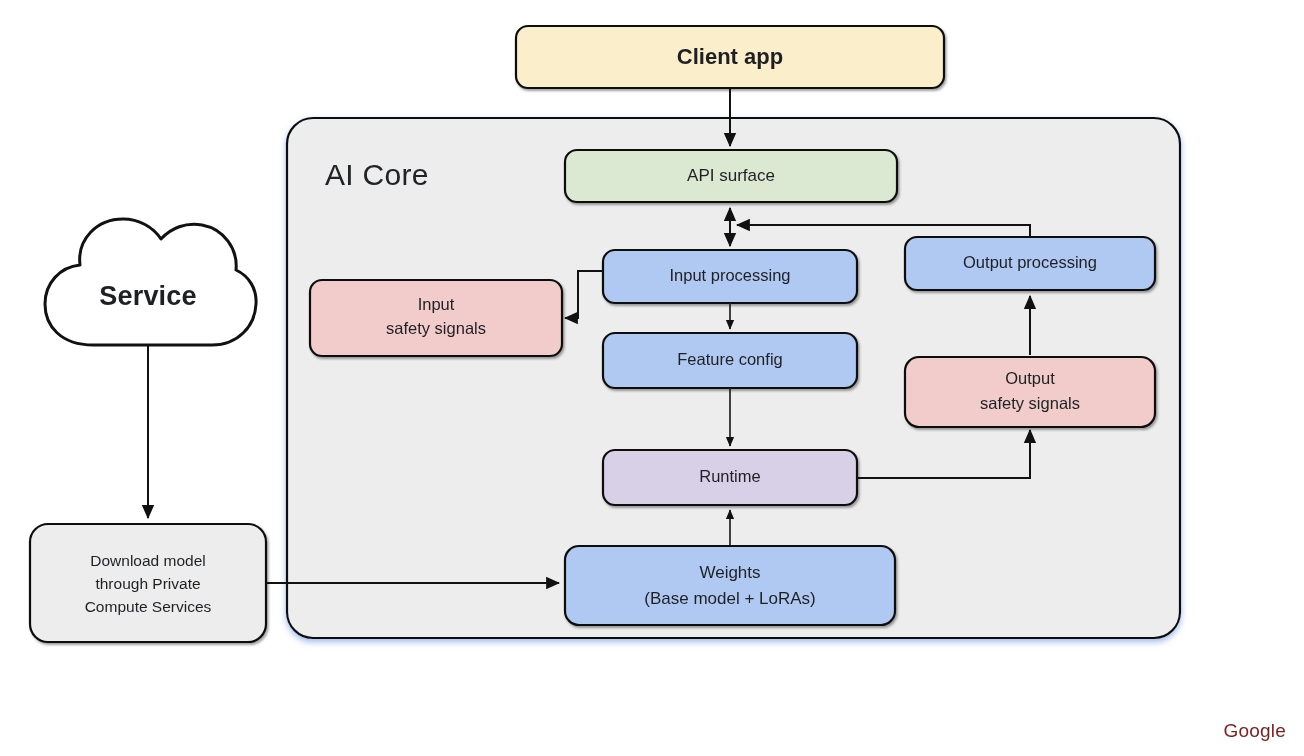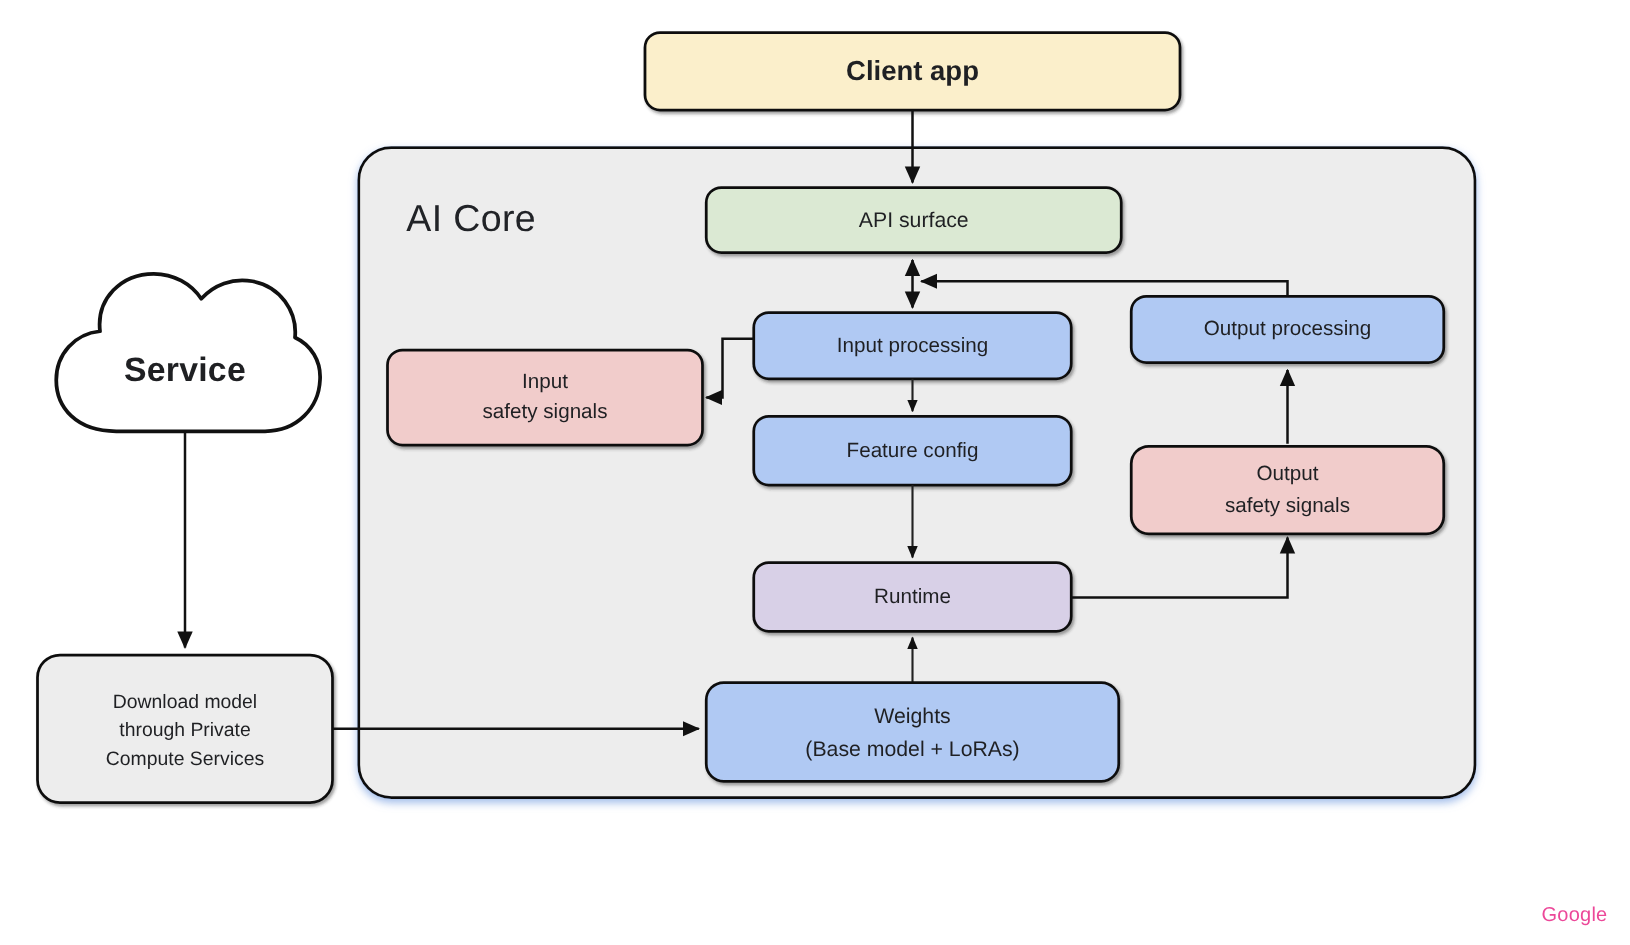--- a/index.html
+++ b/index.html
@@ -37,22 +37,22 @@
   .label-client { font-size: 22px; font-weight: bold; }
   .box { stroke: #111111; stroke-width: 2.2; }
   .container-box { stroke: #111111; stroke-width: 2.2; }
   .connector { stroke: #111111; stroke-width: 2; fill: none; }
   .connector-thin { stroke: #222222; stroke-width: 1.7; fill: none; }
   .watermark {
     position: absolute;
     right: 18px;
     bottom: 14px;
     font-family: "Liberation Sans", sans-serif;
-    font-size: 16px;
-    color: #ec4899;
+    font-size: 19px;
+    color: #7f1d1d;
     letter-spacing: 0.2px;
   }
 </style>
 </head>
 <body>
 
 <div id="diagram-root">
 
   <svg id="diagram" viewBox="0 0 1304 756">
     <defs>

